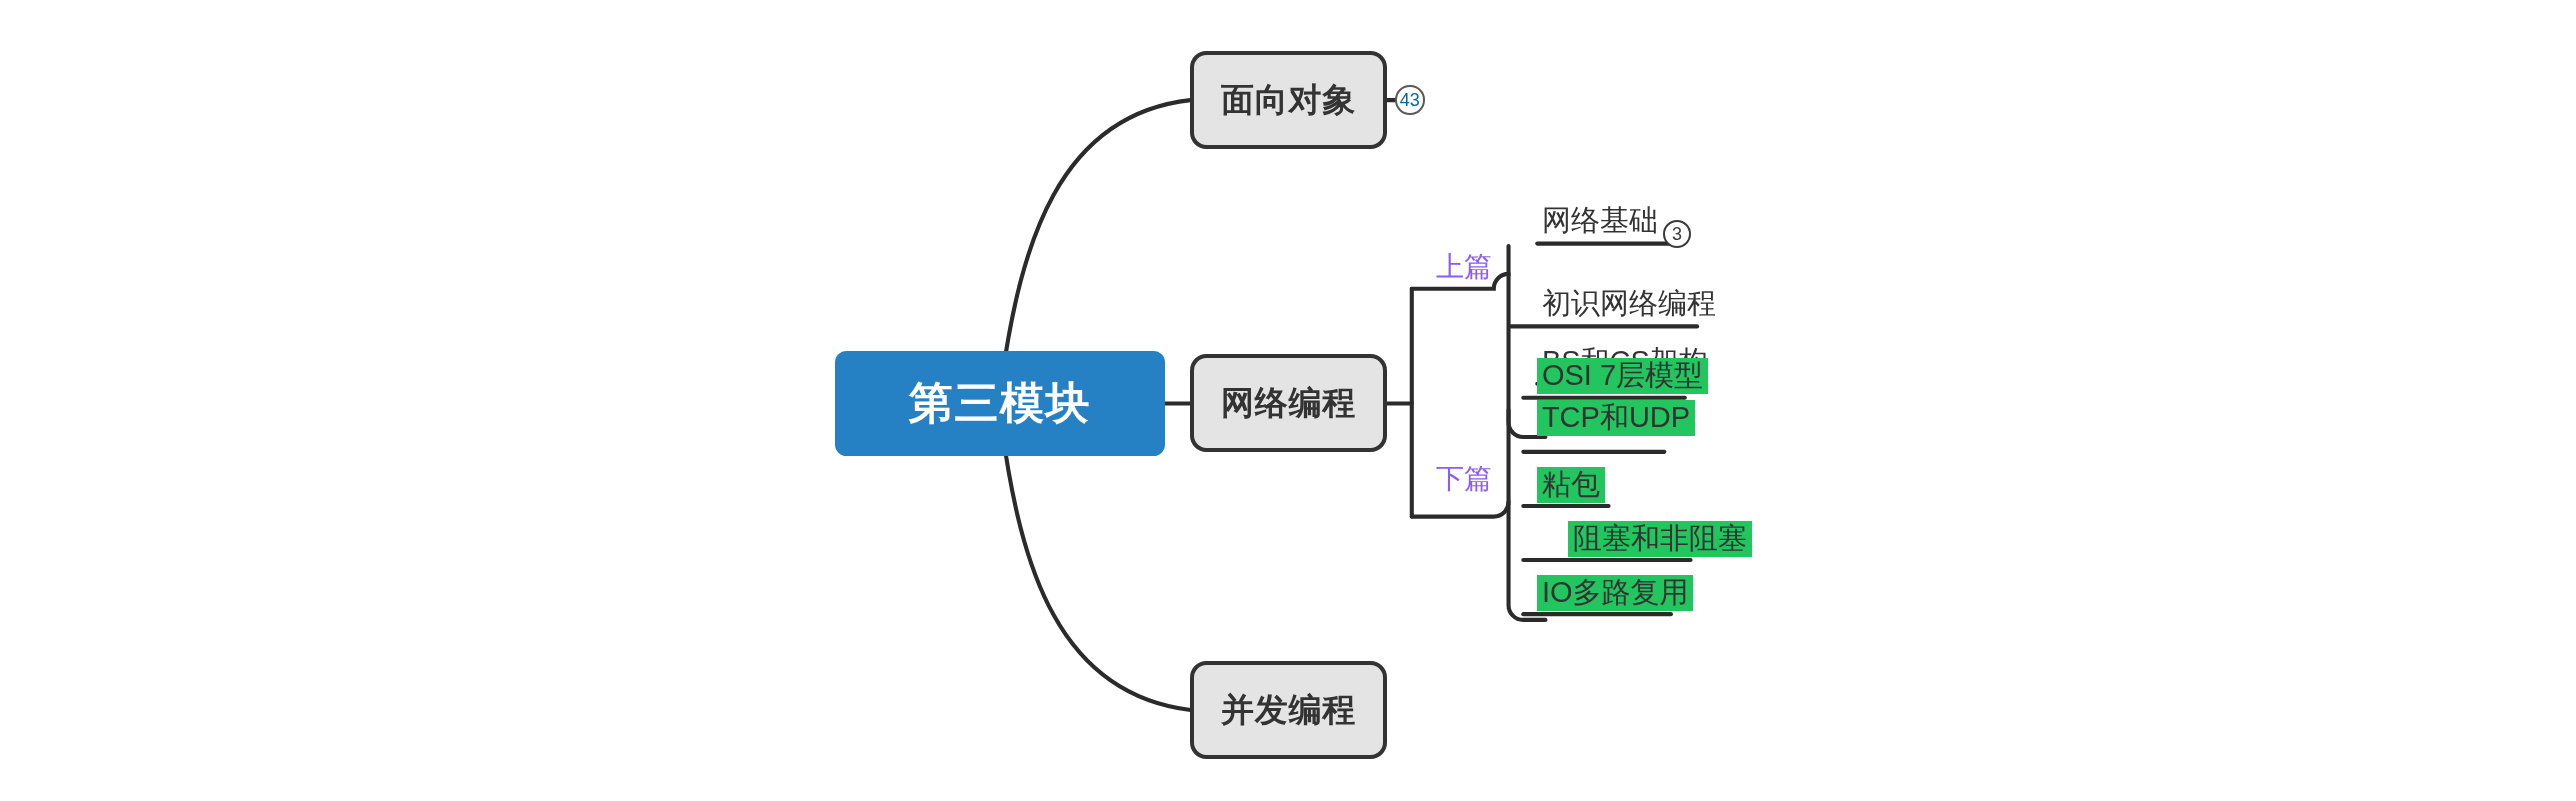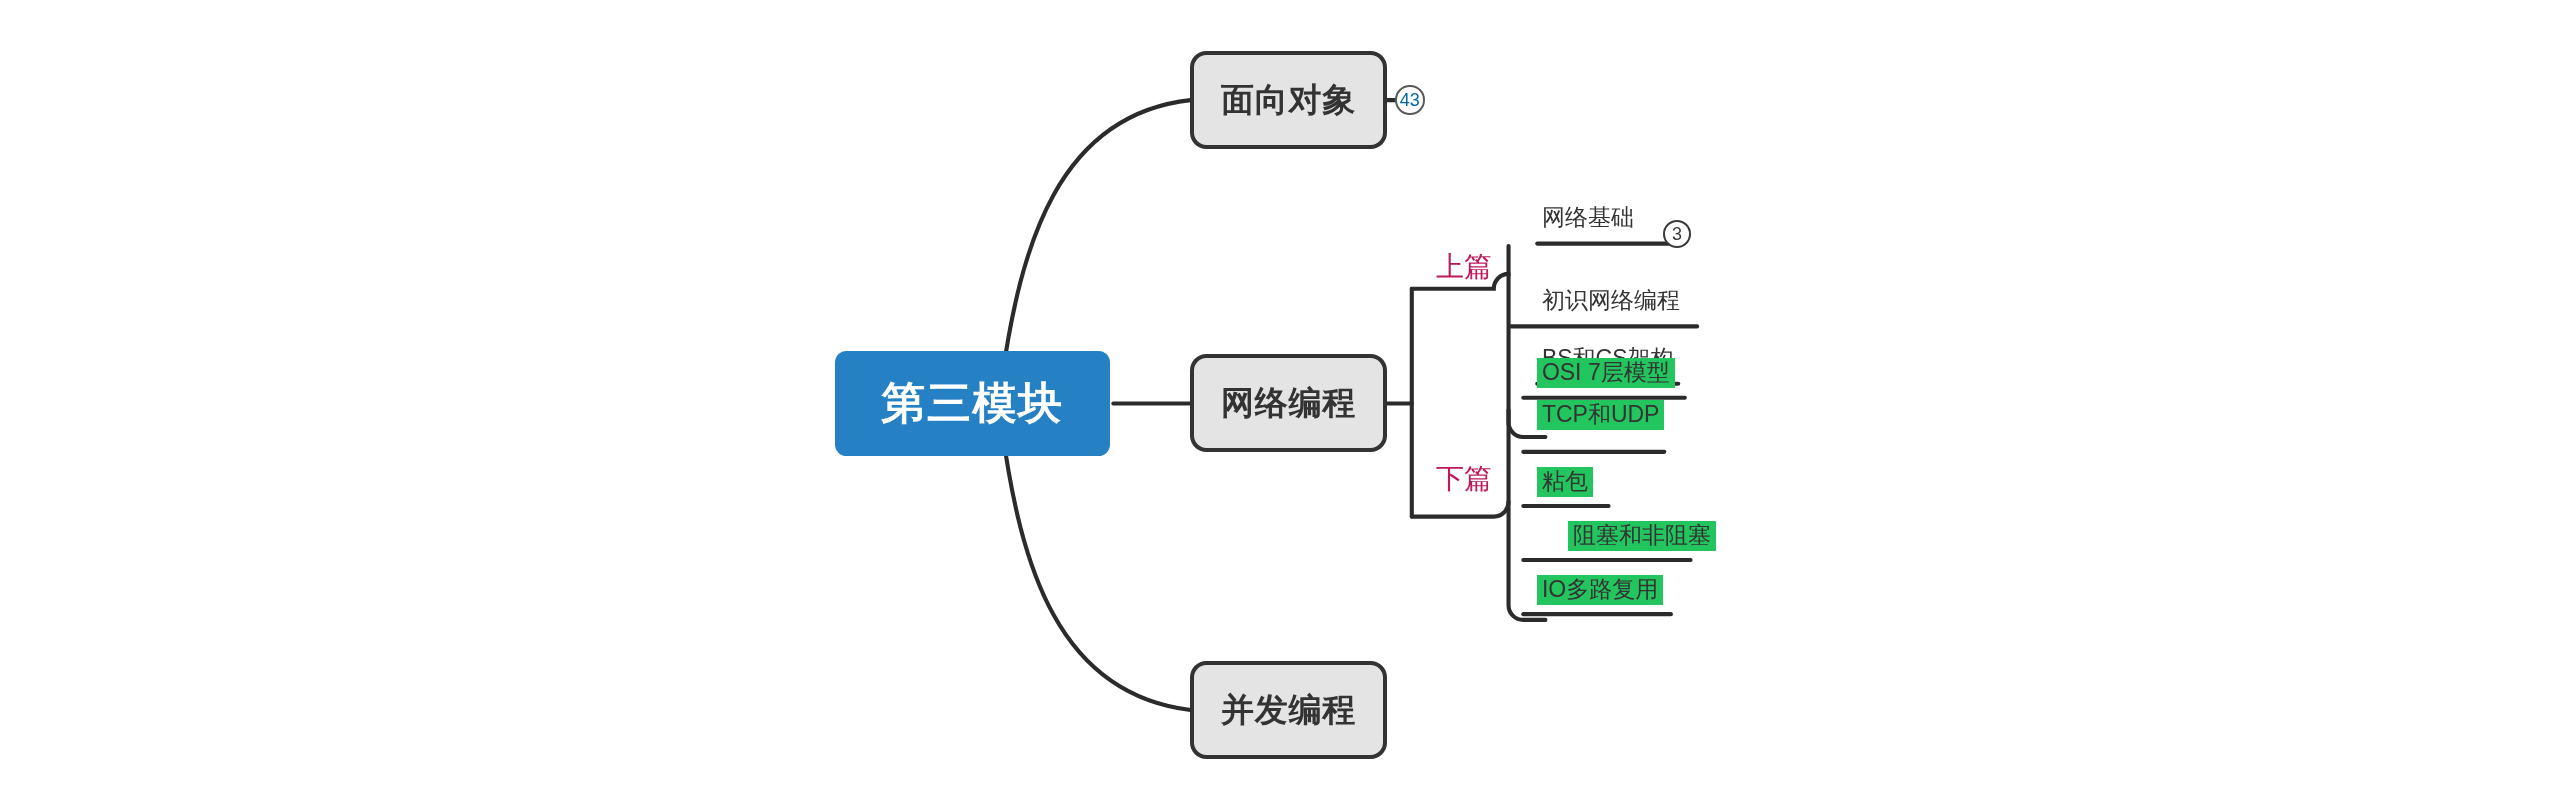--- a/index.html
+++ b/index.html
@@ -53,21 +53,21 @@
     font-size: 33px;
     font-weight: 700;
     letter-spacing: 0.8px;
     align-items: center;
   }
 
   
   .leaf {
     position: absolute;
     white-space: nowrap;
-    font-size: 23px;
+    font-size: 29px;
     color: #333333;
     line-height: 1;
   }
   .leaf .leaf-text {
     display: inline-block;
     padding: 2.5px 4.9px 4.1px 4.9px;
   }
   .leaf.hl .leaf-text {
     background: #22c55e;
     text-align: center;
@@ -90,21 +90,21 @@
   .badge-3 {
     border-color: #3a3a3a;
     color: #3a3a3a;
   }
 
   
   .grouplabel {
     position: absolute;
     white-space: nowrap;
     font-size: 28px;
-    color: #be185d;
+    color: #8b5cf6;
     line-height: 1;
   }
 </style>
 </head>
 <body>
 
 <div id="canvas">
 
   <svg id="edges" viewBox="0 0 3142 978" xmlns="http://www.w3.org/2000/svg">
     <g fill="none" stroke="#2b2b2b" stroke-width="5" stroke-linecap="round">
@@ -131,21 +131,21 @@
       <path d="M 1840 612 L 1840 738 A 18 18 0 0 0 1858 756 L 1885 756"></path>
 
       <path d="M 1858 485 L 2055 485"></path>
       <path d="M 1858 551 L 2030 551"></path>
       <path d="M 1858 617 L 1962 617"></path>
       <path d="M 1858 683 L 2062 683"></path>
       <path d="M 1858 749 L 2038 749"></path>
     </g>
   </svg>
 
-  <div class="node node-root" style="left:835px; top:351px; width:275px; height:105px;">
+  <div class="node node-root" style="left:835px; top:351px; width:330px; height:105px;">
     <span>第三模块</span>
   </div>
 
   <div class="node node-branch" style="left:1190px; top:51px; width:197px; height:98px;">
     <span>面向对象</span>
   </div>
   <div class="badge" style="left:1395px; top:85px; width:29.5px; height:29.5px;">
     <span>43</span>
   </div>
 

